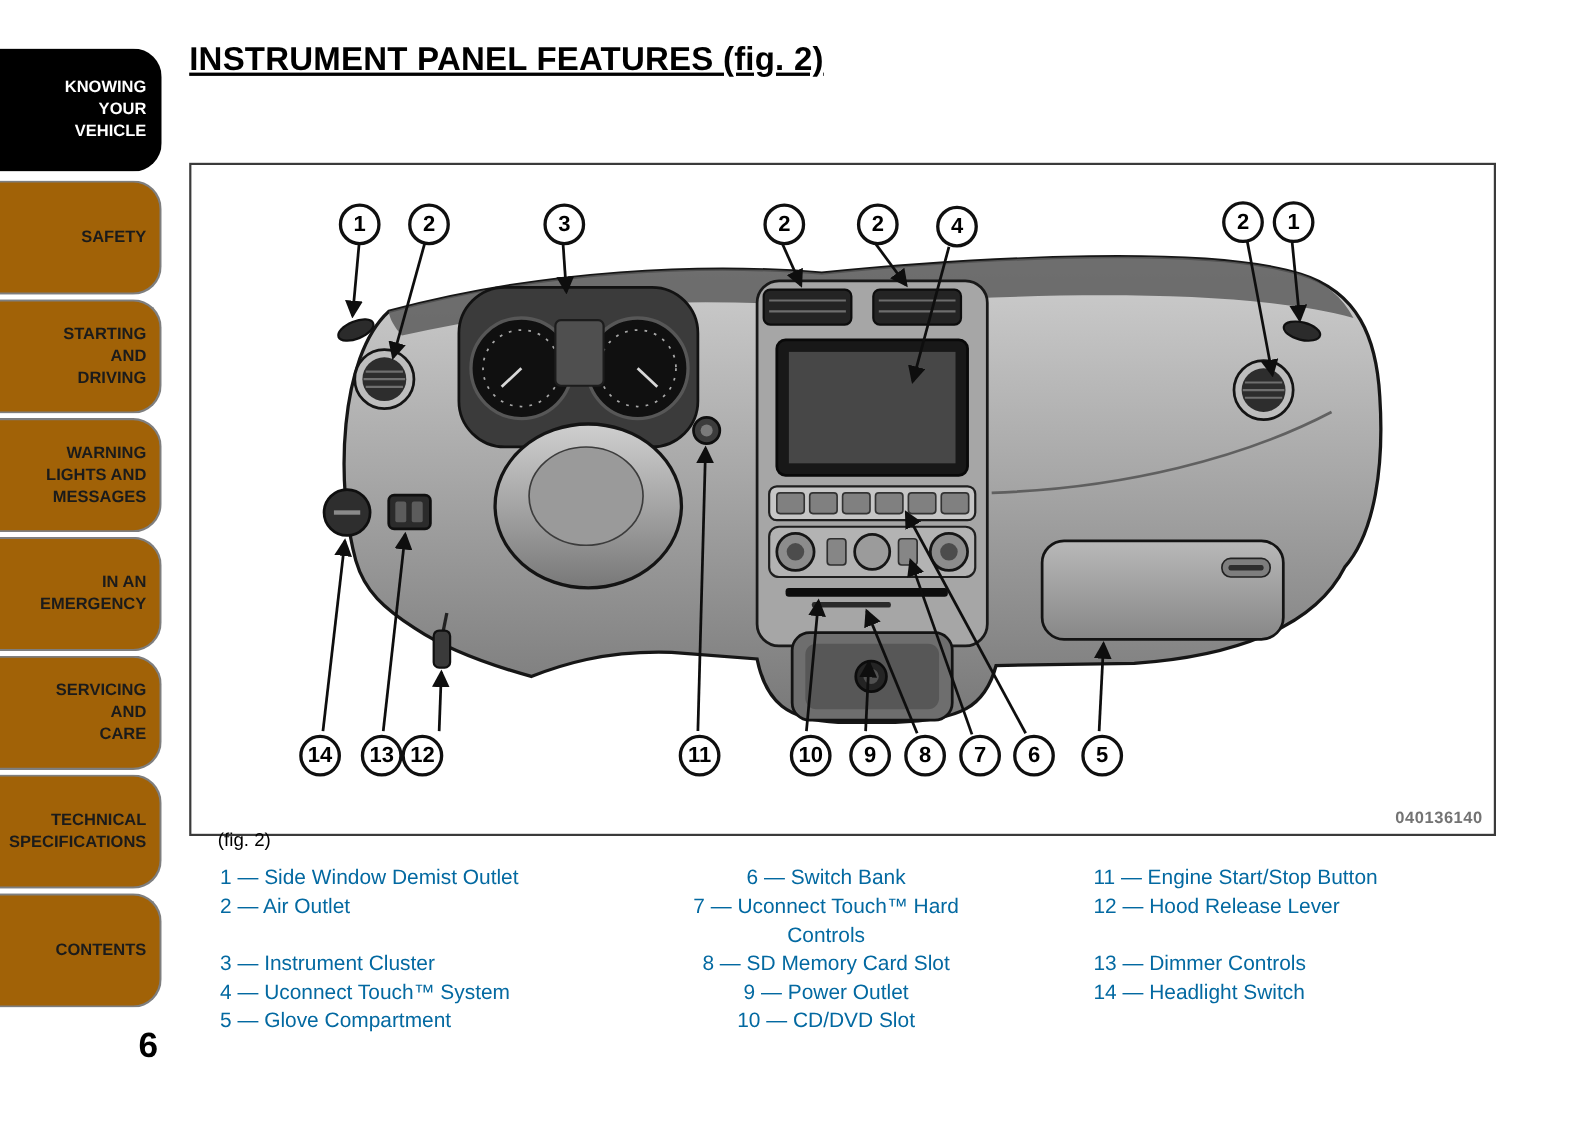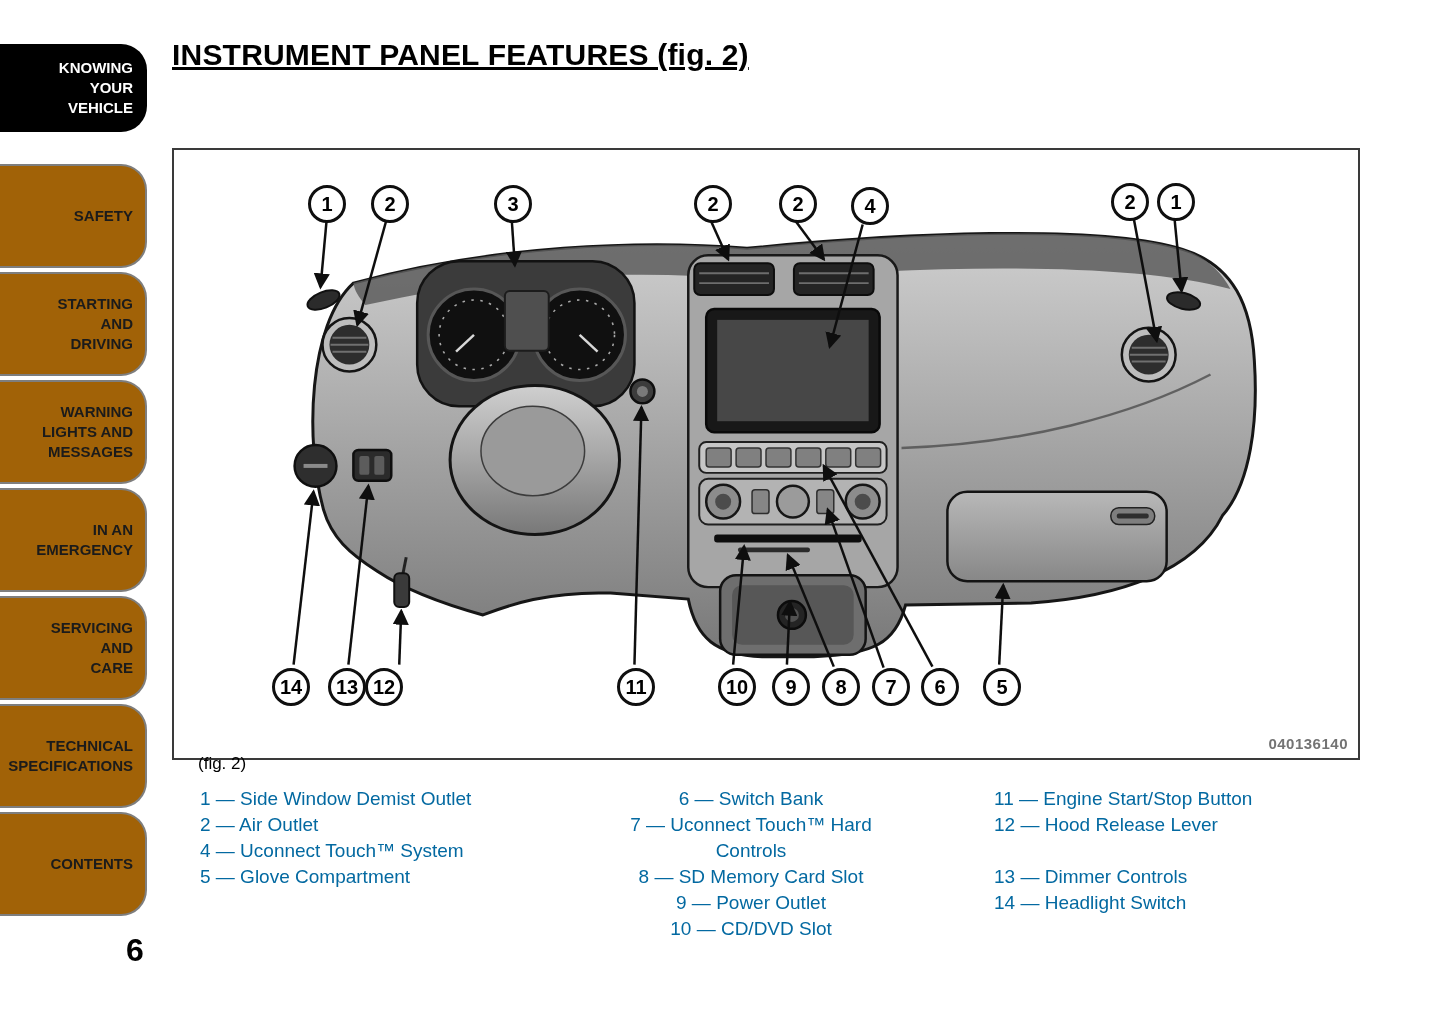--- a/index.html
+++ b/index.html
@@ -11,21 +11,21 @@
   
   .tab {
     position:absolute; left:0; width:147px; height:104px;
     background:#a16207; border:2px solid #7e7e7e; border-left:none;
     border-radius:0 26px 26px 0; box-sizing:border-box;
     display:flex; align-items:center; justify-content:flex-end;
     padding-right:12px; text-align:right;
     font-size:15px; font-weight:bold; color:#1b1b1b; line-height:1.32;
   }
   .tab span { white-space:pre-line; }
-  .tab.black { background:#000; border-color:#000; color:#fff; height:88px; }
+  .tab.black { background:#000; border-color:#000; color:#fff; height:112px; }
 
   
   .title {
     position:absolute; left:172px; top:38px; margin:0;
     font-size:30px; font-weight:800; letter-spacing:0.2px; color:#000;text-decoration:underline;
   }
 
   
   .figure-box {
     position:absolute; left:172px; top:148px; width:1188px; height:612px;
@@ -252,20 +252,21 @@
 
     <div class="figcode">040136140</div>
   </section>
 
   <div class="legend">
     <div class="figcaption">(fig. 2)</div>
 
     <div class="lcol c1">
       <div class="litem">1 — Side Window Demist Outlet</div>
       <div class="litem">2 — Air Outlet</div>
+      <div class="litem gap">3 — Instrument Cluster</div>
       <div class="litem">4 — Uconnect Touch™ System</div>
       <div class="litem">5 — Glove Compartment</div>
     </div>
 
     <div class="lcol c2">
       <div class="litem">6 — Switch Bank</div>
       <div class="litem">7 — Uconnect Touch™ Hard Controls</div>
       <div class="litem">8 — SD Memory Card Slot</div>
       <div class="litem">9 — Power Outlet</div>
       <div class="litem">10 — CD/DVD Slot</div>

